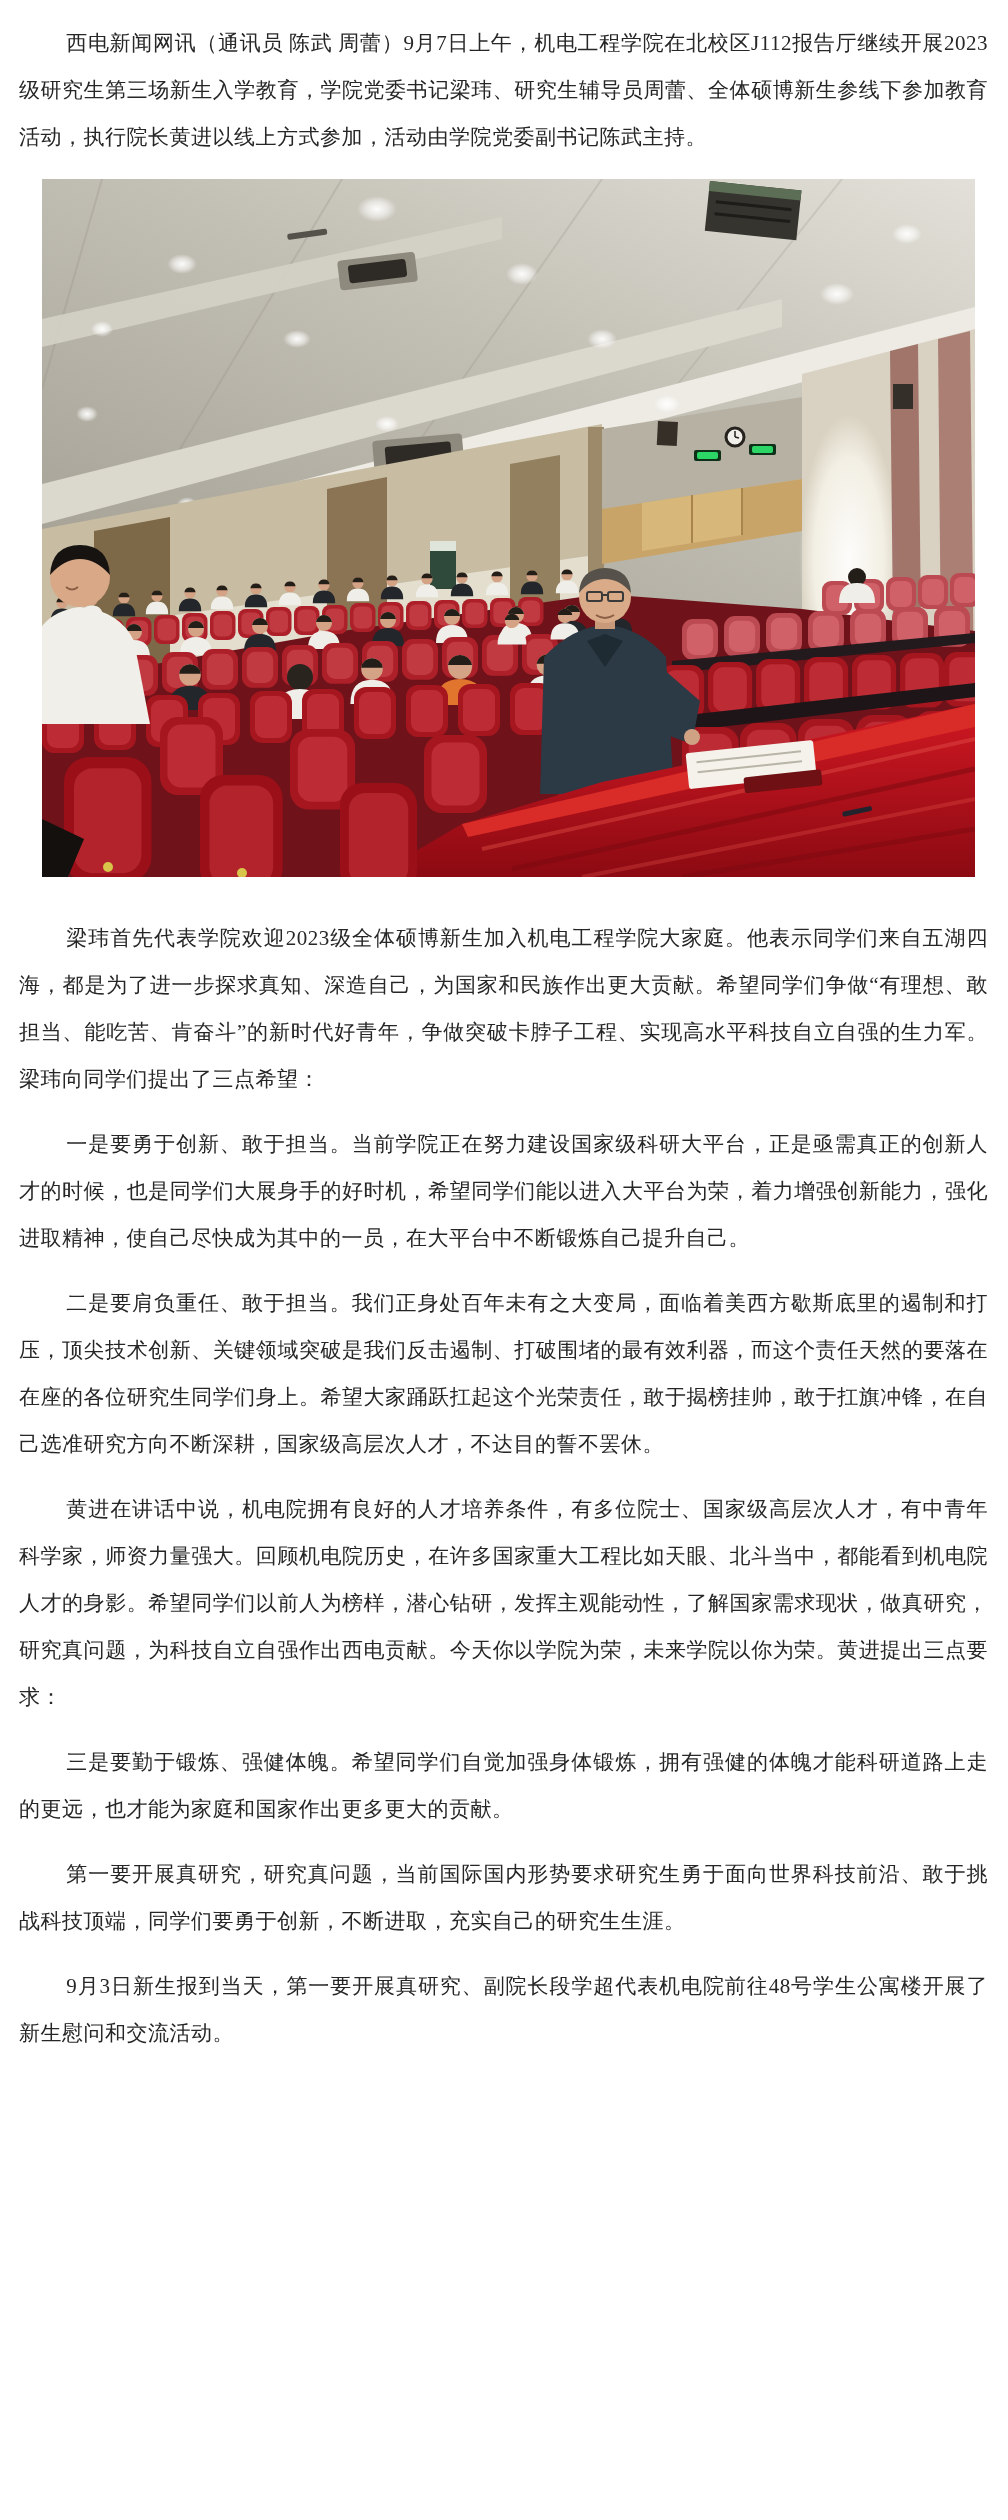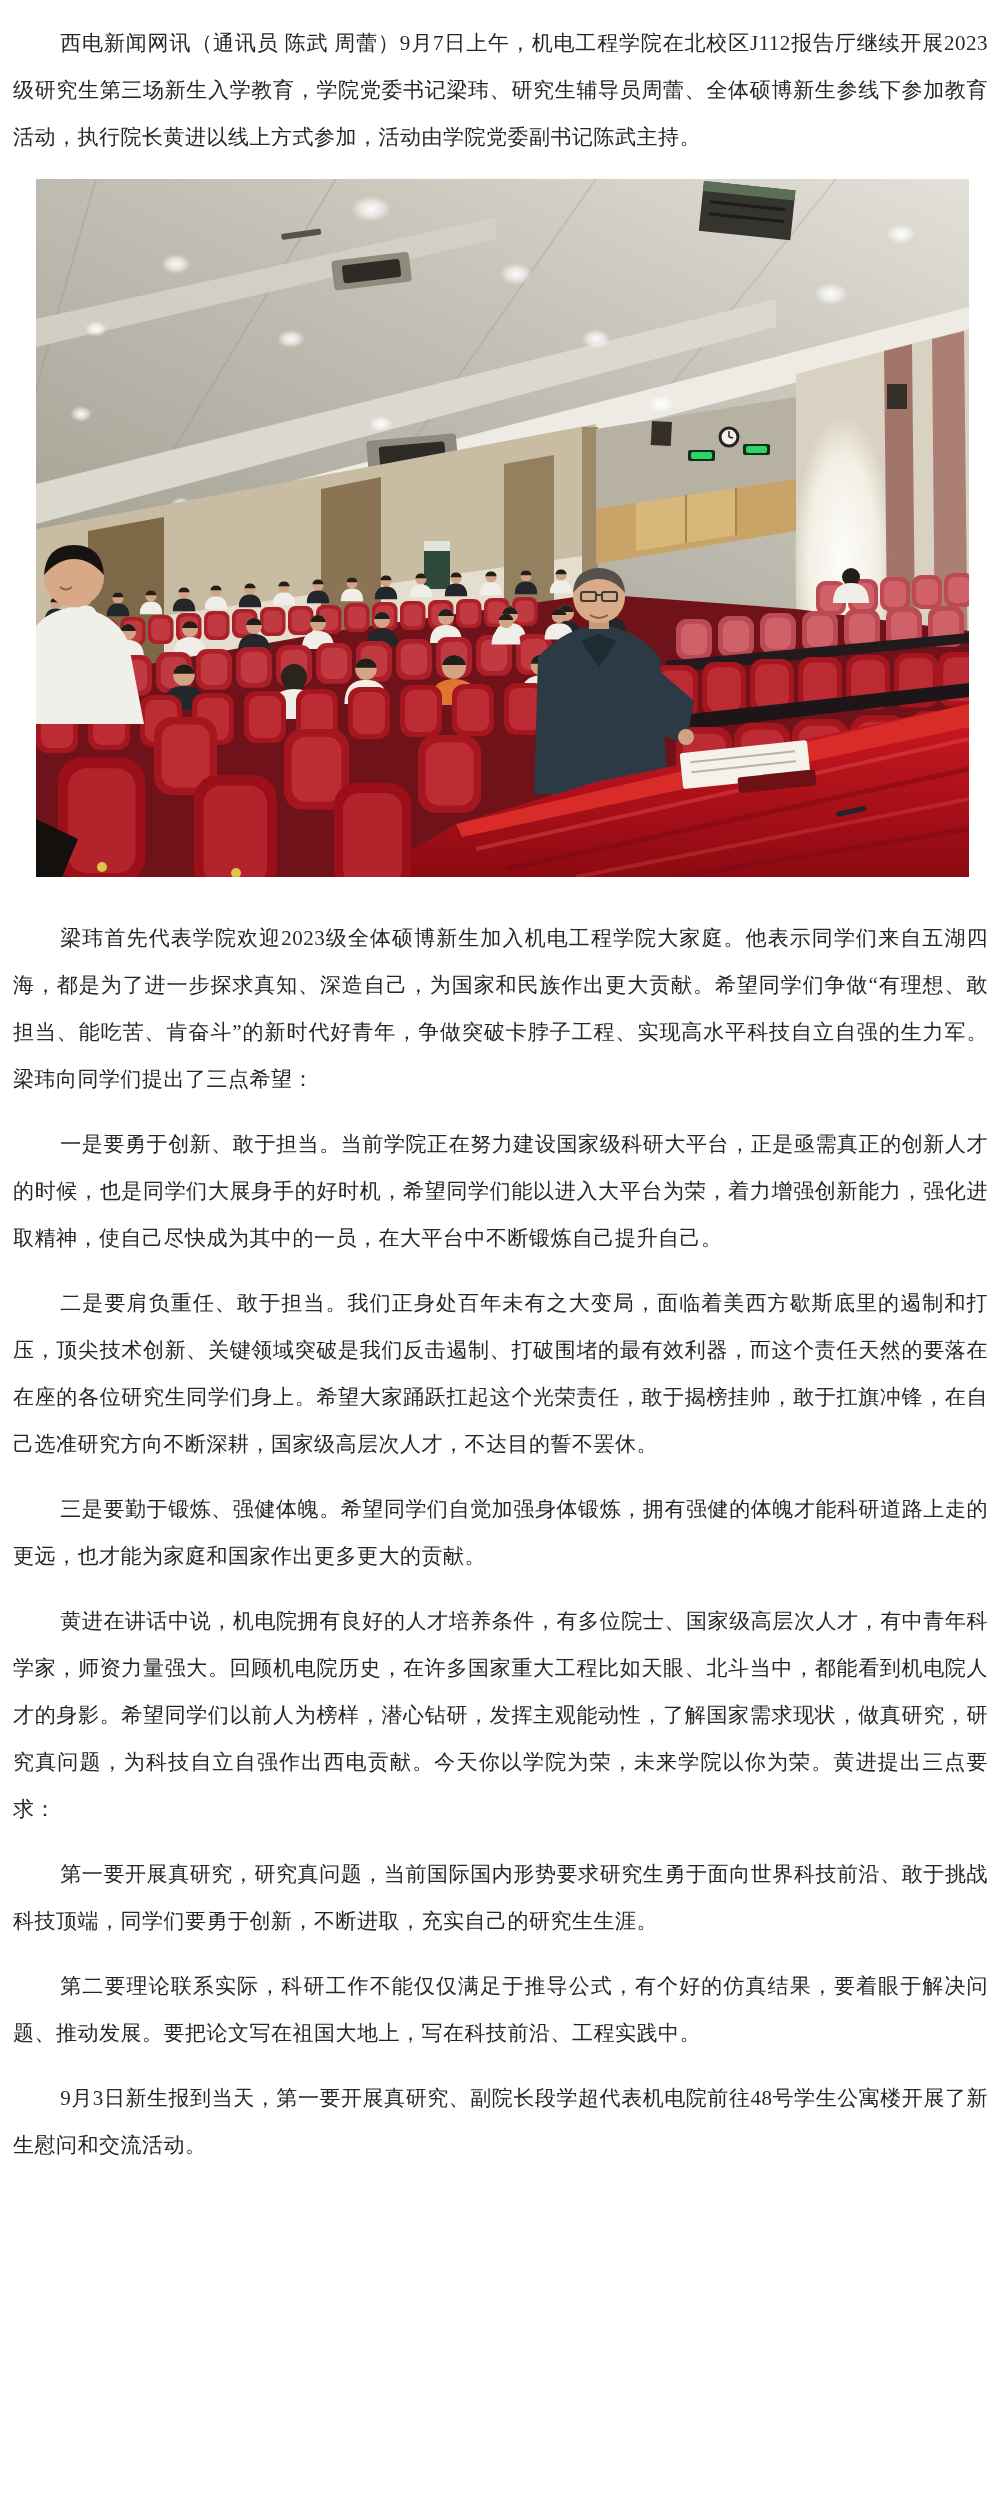--- a/index.html
+++ b/index.html
@@ -3,21 +3,21 @@
 <meta charset="utf-8">
 <style>
   html,body{margin:0;padding:0;}
   body{
     width:1008px;height:2520px;overflow:hidden;box-sizing:border-box;
     background:#ffffff;
     font-family:"Liberation Serif","DejaVu Serif",serif;
     color:#262626;
   }
   .article{
-    padding:20px 20px 0 13px;
+    padding:20px 20px 0 19px;
     font-size:21px;
     line-height:47px;
     text-align:justify;
   }
   .para{
     margin:0 0 18px 0;
     text-indent:2.25em;
     letter-spacing:0.5px;
   }
   .photo-fig{
@@ -367,19 +367,18 @@
         <circle cx="66" cy="688" r="5" fill="#d8c54a"></circle>
         <circle cx="200" cy="694" r="5" fill="#d8c54a"></circle>
         <polygon points="0,640 42,660 26,698 0,698" fill="#14100e"></polygon>
       </g>
     </svg>
   </figure>
 
   <p class="para">梁玮首先代表学院欢迎2023级全体硕博新生加入机电工程学院大家庭。他表示同学们来自五湖四海，都是为了进一步探求真知、深造自己，为国家和民族作出更大贡献。希望同学们争做“有理想、敢担当、能吃苦、肯奋斗”的新时代好青年，争做突破卡脖子工程、实现高水平科技自立自强的生力军。梁玮向同学们提出了三点希望：</p>
   <p class="para">一是要勇于创新、敢于担当。当前学院正在努力建设国家级科研大平台，正是亟需真正的创新人才的时候，也是同学们大展身手的好时机，希望同学们能以进入大平台为荣，着力增强创新能力，强化进取精神，使自己尽快成为其中的一员，在大平台中不断锻炼自己提升自己。</p>
   <p class="para">二是要肩负重任、敢于担当。我们正身处百年未有之大变局，面临着美西方歇斯底里的遏制和打压，顶尖技术创新、关键领域突破是我们反击遏制、打破围堵的最有效利器，而这个责任天然的要落在在座的各位研究生同学们身上。希望大家踊跃扛起这个光荣责任，敢于揭榜挂帅，敢于扛旗冲锋，在自己选准研究方向不断深耕，国家级高层次人才，不达目的誓不罢休。</p>
+  <p class="para">黄进在讲话中说，机电院拥有良好的人才培养条件，有多位院士、国家级高层次人才，有中青年科学家，师资力量强大。回顾机电院历史，在许多国家重大工程比如天眼、北斗当中，都能看到机电院人才的身影。希望同学们以前人为榜样，潜心钻研，发挥主观能动性，了解国家需求现状，做真研究，研究真问题，为科技自立自强作出西电贡献。今天你以学院为荣，未来学院以你为荣。黄进提出三点要求：</p>
   <p class="para">三是要勤于锻炼、强健体魄。希望同学们自觉加强身体锻炼，拥有强健的体魄才能科研道路上走的更远，也才能为家庭和国家作出更多更大的贡献。</p>
-  <p class="para">黄进在讲话中说，机电院拥有良好的人才培养条件，有多位院士、国家级高层次人才，有中青年科学家，师资力量强大。回顾机电院历史，在许多国家重大工程比如天眼、北斗当中，都能看到机电院人才的身影。希望同学们以前人为榜样，潜心钻研，发挥主观能动性，了解国家需求现状，做真研究，研究真问题，为科技自立自强作出西电贡献。今天你以学院为荣，未来学院以你为荣。黄进提出三点要求：</p>
   <p class="para">第一要开展真研究，研究真问题，当前国际国内形势要求研究生勇于面向世界科技前沿、敢于挑战科技顶端，同学们要勇于创新，不断进取，充实自己的研究生生涯。</p>
-  <p class="para">第二要理论联系实际，科研工作不能仅仅满足于推导公式，有个好的仿真结果，要着眼于解决问题、推动发展。要把论文写在祖国大地上，写在科技前沿、工程实践中。</p>
   <p class="para">9月3日新生报到当天，第一要开展真研究、副院长段学超代表机电院前往48号学生公寓楼开展了新生慰问和交流活动。</p>
 
 </div>
 
 </body></html>

